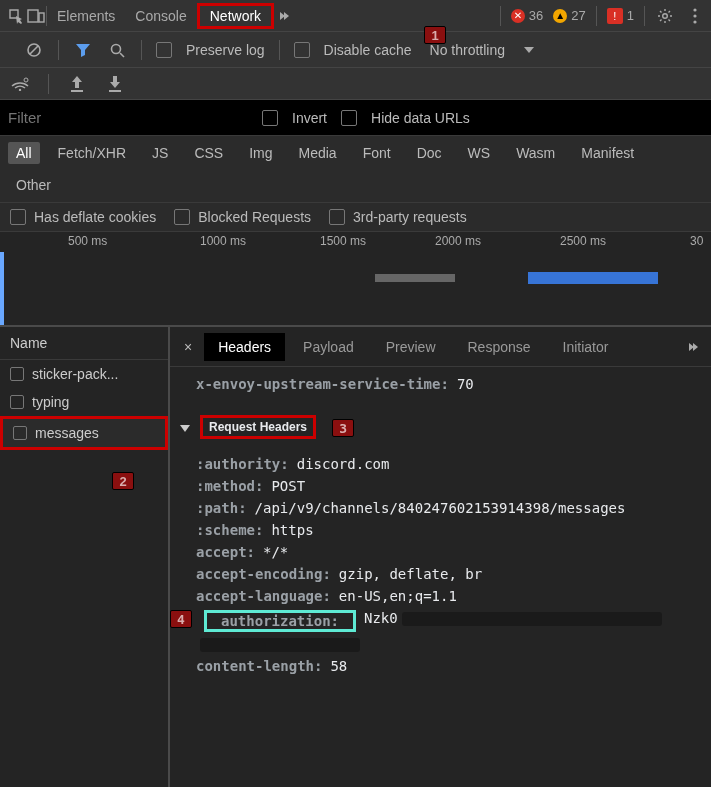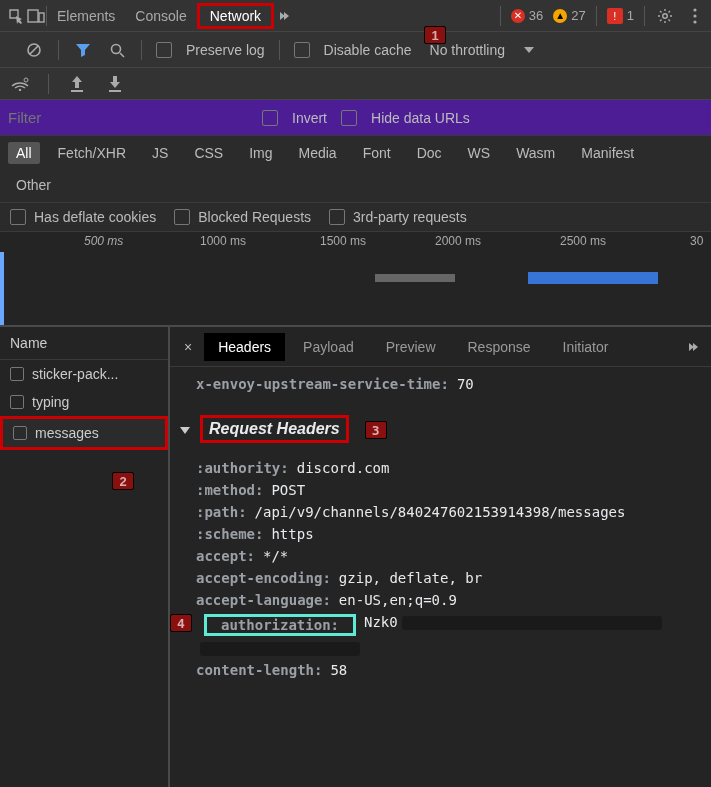--- a/index.html
+++ b/index.html
@@ -49,21 +49,21 @@
     background:#333;
     padding: 0 10px;
     gap: 14px;
     border-bottom:1px solid #444;
   }
   .record-dot{width:14px;height:14px;border-radius:50%;background:#d93025;}
   .divider{width:1px;height:20px;background:#555;}
   .checkbox{width:16px;height:16px;border:1px solid #777;border-radius:2px;display:inline-block;flex-shrink:0;}
   .label{color:#bbb;}
   .toolbar3{height:32px;background:#333;padding:0 10px;gap:18px;border-bottom:1px solid #444;}
-  .filterbar{height:36px;background:#4c1d95;padding:0 8px;gap:14px;border-bottom:1px solid #3a3a3a;}
+  .filterbar{height:36px;background:#000000;padding:0 8px;gap:14px;border-bottom:1px solid #3a3a3a;}
   .filter-input{background:transparent;border:none;color:#888;font-size:15px;width:240px;outline:none;}
   .typebar{background:#2b2b2b;padding:6px 8px;gap:10px;border-bottom:1px solid #3a3a3a; flex-wrap:wrap;}
   .chip{padding:3px 8px;border-radius:2px;color:#bbb;cursor:pointer;}
   .chip.active{background:#555;color:#fff;}
   .checkrow{background:#2b2b2b;padding:6px 10px;gap:18px;border-bottom:1px solid #3a3a3a;}
   .timeline{height:95px;background:#242424;border-bottom:2px solid #4a4a4a;position:relative; overflow:hidden;}
   .tick{position:absolute;top:2px;font-size:12px;color:#aaa;}
   .tl-bar{position:absolute;height:8px;background:#666;}
   .tl-hl{position:absolute;height:12px;background:#3b82f6;opacity:.85;}
   .main{display:flex;height:470px;}
@@ -74,21 +74,21 @@
   .req-item.selected{border:3px solid #c00;background:#2b2b2b;}
   .rightcol{flex:1;background:#242424;display:flex;flex-direction:column;min-width:0;}
   .detail-tabs{display:flex;align-items:center;height:40px;border-bottom:1px solid #3a3a3a;padding-left:6px;gap:4px;}
   .dtab{padding:6px 14px;color:#999;cursor:pointer;}
   .dtab.active{background:#000;color:#fff;}
   .closex{color:#bbb;padding:0 8px;cursor:pointer;}
   .headersbody{flex:1;overflow:auto;padding:6px 0 20px 10px;font-family:Consolas,Menlo,monospace;font-size:14px;}
   .hline{padding:3px 0 3px 16px;display:flex;gap:8px;flex-wrap:wrap;}
   .hkey{color:#9aa0a6;font-weight:bold;}
   .hval{color:#e8eaed;}
-  .section{display:flex;align-items:center;gap:6px;color:#e8eaed;font-weight:bold;margin:6px 0 8px 0;font-family:"Segoe UI",Arial,sans-serif;font-size:16px;font-style:italic;}
+  .section{display:flex;align-items:center;gap:6px;color:#e8eaed;font-weight:bold;margin:6px 0 8px 0;font-family:"Segoe UI",Arial,sans-serif;font-size:12px;}
   .section.boxed{border:3px solid #c00;padding:2px 6px;display:inline-flex;}
   .tri{display:inline-block;width:0;height:0;border-left:5px solid transparent;border-right:5px solid transparent;border-top:7px solid #ccc;margin-right:4px;}
   .auth-box{border:3px solid #5eead4;display:inline-flex;padding:0 14px;}
   .redact{display:inline-block;height:14px;background:#1a1a1a;border-radius:3px;}
   svg{display:block;}
 </style>
 </head>
 <body>
 
 <div class="row topbar" style="position:relative;">
@@ -239,21 +239,21 @@
   <span class="row" style="gap:8px;">
       <span class="checkbox"></span>
       <span class="label">3rd-party requests</span>
     </span>
 </div>
 
 <div class="timeline" id="timeline">
   <div class="tl-bar" style="left:375px;top:42px;width:80px;"></div>
   <div class="tl-hl" style="left:528px;top:40px;width:130px;"></div>
   <div style="position:absolute;left:0;top:20px;width:4px;height:75px;background:#6aa8ff;"></div>
-<div class="tick" style="left: 84px; font-style: italic;">500 ms</div>
+<div class="tick" style="left: 68px;">500 ms</div>
     <div class="tick" style="left: 200px;">1000 ms</div>
     <div class="tick" style="left: 320px;">1500 ms</div>
     <div class="tick" style="left: 435px;">2000 ms</div>
     <div class="tick" style="left: 560px;">2500 ms</div>
     <div class="tick" style="left: 690px;">30</div>
   </div>
 
 <div class="main" style="position:relative;">
   <div class="leftcol">
     <div class="namehdr">Name</div>
@@ -321,21 +321,21 @@
           <div class="hline">
             <span class="hkey">accept:</span>
             <span class="hval">*/*</span>
           </div>
           <div class="hline">
             <span class="hkey">accept-encoding:</span>
             <span class="hval">gzip, deflate, br</span>
           </div>
           <div class="hline">
             <span class="hkey">accept-language:</span>
-            <span class="hval">en-US,en;q=0.9</span>
+            <span class="hval">en-US,en;q=1.1</span>
           </div>
           <div class="hline">
             <span class="badge-red-marker" style="position:relative;left:-26px;margin-right:-22px;">4</span>
             <span class="auth-box">
               <span class="hkey">authorization:</span>
             </span>
             <span class="hval">Nzk0<span class="redact" style="width:260px;margin-left:4px;vertical-align:middle;"></span></span>
           </div>
           <div class="hline">
             <span class="redact" style="width:160px;margin-left:4px;"></span>

